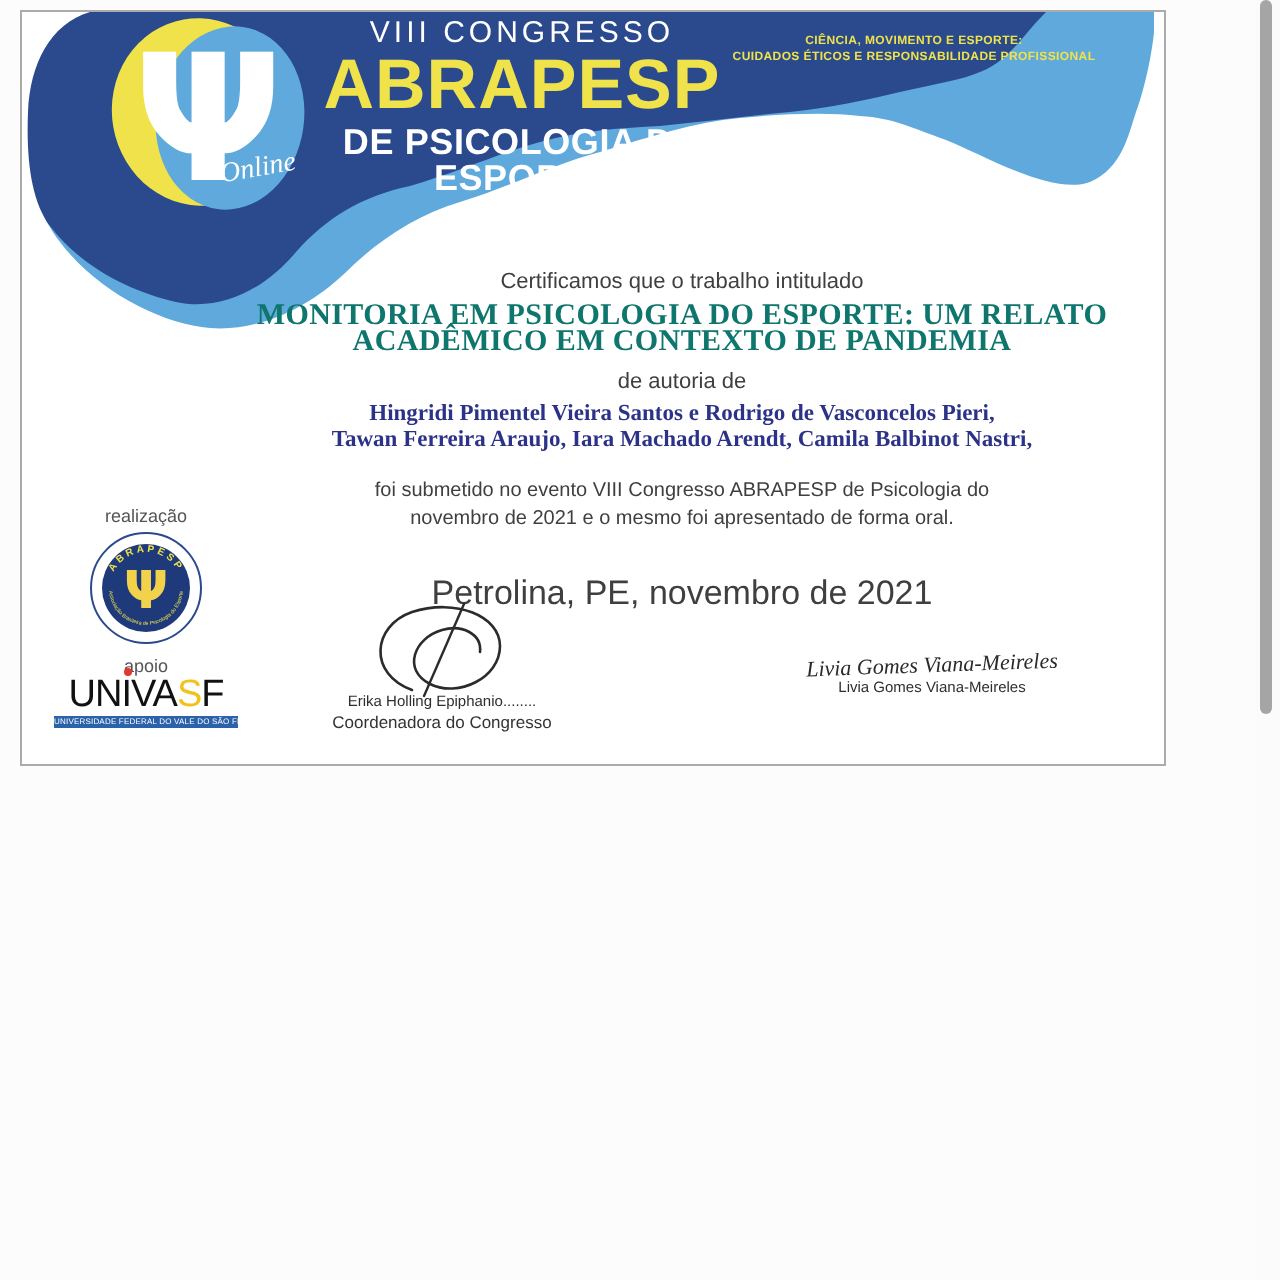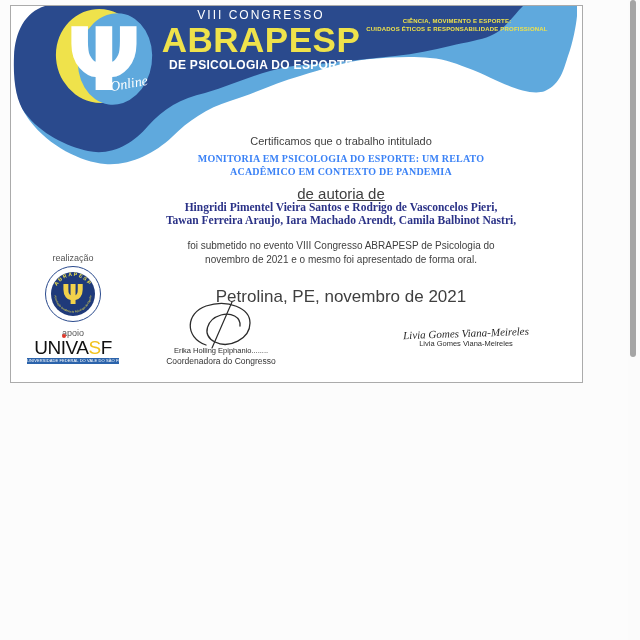--- a/index.html
+++ b/index.html
@@ -17,37 +17,37 @@
     background:#ffffff;
     border:1px solid #ababab;
   }
   .header-art { position:absolute; left:0; top:0; width:571px; height:175px; }
   .header-art svg { display:block; }
 
   .header-titles {
     position:absolute; left:130px; top:3px; width:240px;
     text-align:center; line-height:1;
   }
-  .congress-line { color:#ffffff; font-size:12px; letter-spacing:2px; font-weight:400; }
+  .congress-line { color:#ffffff; font-size:15px; letter-spacing:2px; font-weight:400; }
   .brand-line   { color:#efe24b; font-size:35px; font-weight:bold; letter-spacing:0.5px; margin-top:1px; }
-  .subtitle-line{ color:#ffffff; font-size:12px; font-weight:bold; letter-spacing:0.3px; margin-top:2px; }
+  .subtitle-line{ color:#ffffff; font-size:18px; font-weight:bold; letter-spacing:0.3px; margin-top:2px; }
 
   .tagline {
     position:absolute; left:340px; top:11px; width:212px;
     text-align:center; color:#efe24b; font-size:6px; font-weight:bold;
     line-height:8px; letter-spacing:0.2px;
   }
 
   
   .main-col { position:absolute; left:115px; top:0; width:430px; text-align:center; }
   .intro      { position:absolute; left:0; top:129px; width:430px; font-size:11px; color:#3f3f3f; }
   .work-title { position:absolute; left:0; top:146px; width:430px;
                 font-family:"Liberation Serif", serif; font-weight:bold;
-                font-size:10px; line-height:13px; color:#3b82f6; letter-spacing:0.2px; }
-  .authorship { position:absolute; left:0; top:179px; width:430px; font-size:15px; color:#3f3f3f;text-decoration:underline; }
+                font-size:15px; line-height:13px; color:#0f766e; letter-spacing:0.2px; }
+  .authorship { position:absolute; left:0; top:179px; width:430px; font-size:11px; color:#3f3f3f; }
   .authors    { position:absolute; left:0; top:195px; width:430px;
                 font-family:"Liberation Serif", serif; font-weight:bold;
                 font-size:11.5px; line-height:12.5px; color:#2b3287; }
   .paragraph  { position:absolute; left:0; top:233px; width:430px;
                 font-size:10px; line-height:13.5px; color:#3f3f3f; }
   .place-date { position:absolute; left:0; top:281px; width:430px; font-size:17px; color:#3f3f3f; }
 
   
   .org-col { position:absolute; left:12px; top:0; width:100px; text-align:center; }
   .org-label-realizacao { position:absolute; left:0; top:247px; width:100px; font-size:9px; color:#555; }

